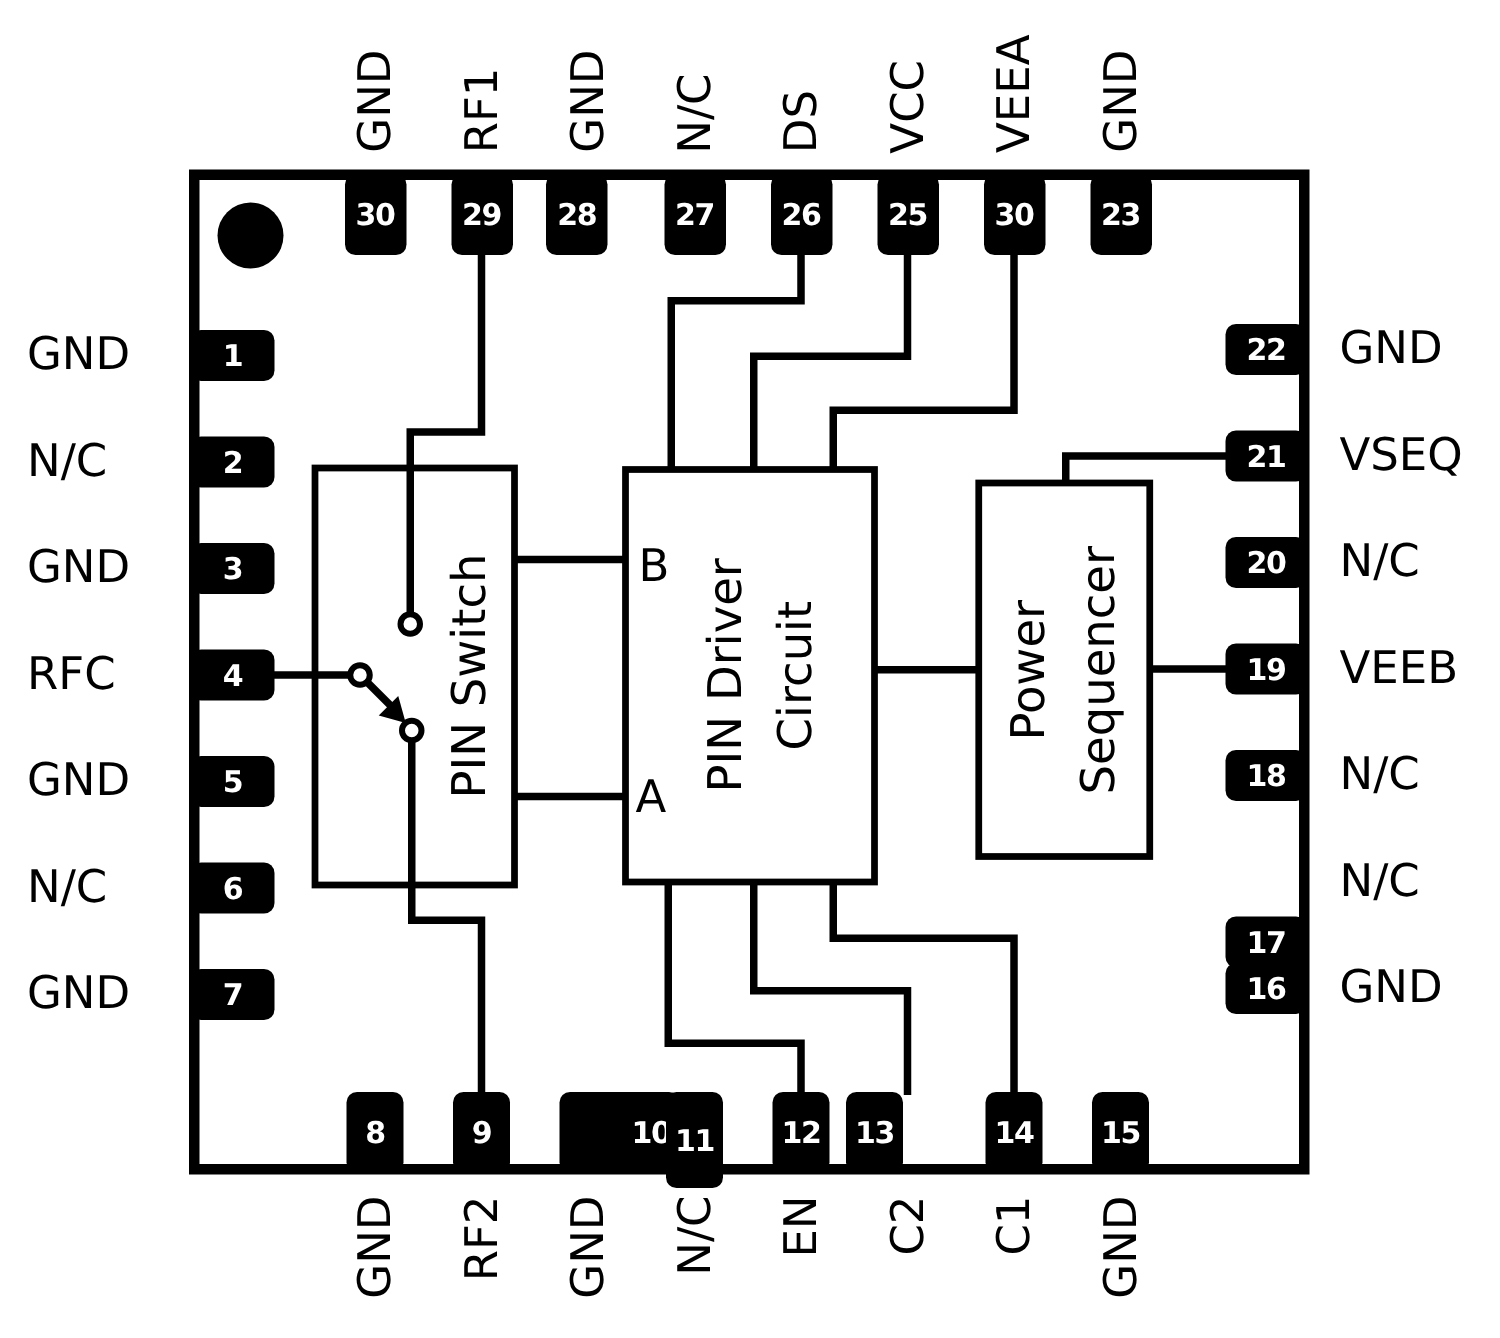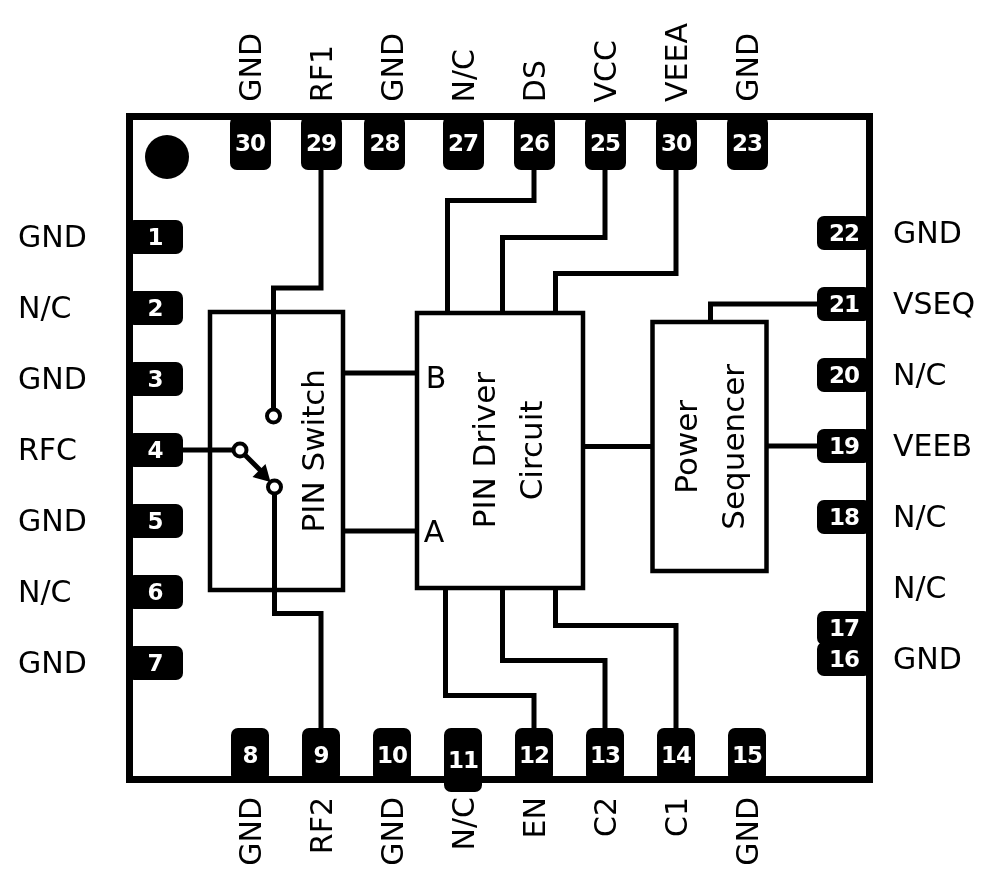--- a/index.html
+++ b/index.html
@@ -4,21 +4,21 @@
 <style>
   html,body { margin:0; padding:0; background:#ffffff; }
   #stage {
     position:relative; width:1000px; height:892px; background:#ffffff;
     font-family:"DejaVu Sans","Liberation Sans",sans-serif; color:#000;
     overflow:hidden;
   }
   #wiring { position:absolute; left:0; top:0; }
   .pad {
     position:absolute; background:#000; border-radius:7px;
-    color:#fff; font-weight:bold; font-size:23px;
+    color:#fff; font-weight:bold; font-size:20px;
     display:flex; align-items:center; justify-content:center;
     letter-spacing:-1px;
   }
   .hlab {
     position:absolute; font-size:30px; line-height:38px; white-space:nowrap;
   }
   .vlab {
     position:absolute; display:flex; justify-content:center;
   }
   .vlab.from-top { align-items:flex-start; }
@@ -107,33 +107,33 @@
         <span class="vtext">GND</span>
       </div>
       <div class="pad" style="left: 231px; top: 728px; width: 38px; height: 54px;">8</div>
       <div class="vlab from-top" style="left: 228px; top: 797px; width: 44px; height: 92px;">
         <span class="vtext">GND</span>
       </div>
       <div class="pad" style="left: 302px; top: 728px; width: 38px; height: 54px;">9</div>
       <div class="vlab from-top" style="left: 299px; top: 797px; width: 44px; height: 92px;">
         <span class="vtext">RF2</span>
       </div>
-      <div class="pad" style="left: 373px; top: 728px; width: 38px; height: 54px;">10</div>
+      <div class="pad" style="left: 373px; top: 728px; width: 38px; height: 54px; padding-left: 42px;">10</div>
       <div class="vlab from-top" style="left: 370px; top: 797px; width: 44px; height: 92px;">
         <span class="vtext">GND</span>
       </div>
       <div class="pad" style="left: 444px; top: 728px; width: 38px; height: 64px;">11</div>
       <div class="vlab from-top" style="left: 441px; top: 797px; width: 44px; height: 92px;">
         <span class="vtext">N/C</span>
       </div>
       <div class="pad" style="left: 515px; top: 728px; width: 38px; height: 54px;">12</div>
       <div class="vlab from-top" style="left: 512px; top: 797px; width: 44px; height: 92px;">
         <span class="vtext">EN</span>
       </div>
-      <div class="pad" style="left: 586px; top: 728px; width: 38px; height: 54px;">13</div>
+      <div class="pad" style="left: 564px; top: 728px; width: 38px; height: 54px;">13</div>
       <div class="vlab from-top" style="left: 583px; top: 797px; width: 44px; height: 92px;">
         <span class="vtext">C2</span>
       </div>
       <div class="pad" style="left: 657px; top: 728px; width: 38px; height: 54px;">14</div>
       <div class="vlab from-top" style="left: 654px; top: 797px; width: 44px; height: 92px;">
         <span class="vtext">C1</span>
       </div>
       <div class="pad" style="left: 728px; top: 728px; width: 38px; height: 54px;">15</div>
       <div class="vlab from-top" style="left: 725px; top: 797px; width: 44px; height: 92px;">
         <span class="vtext">GND</span>

